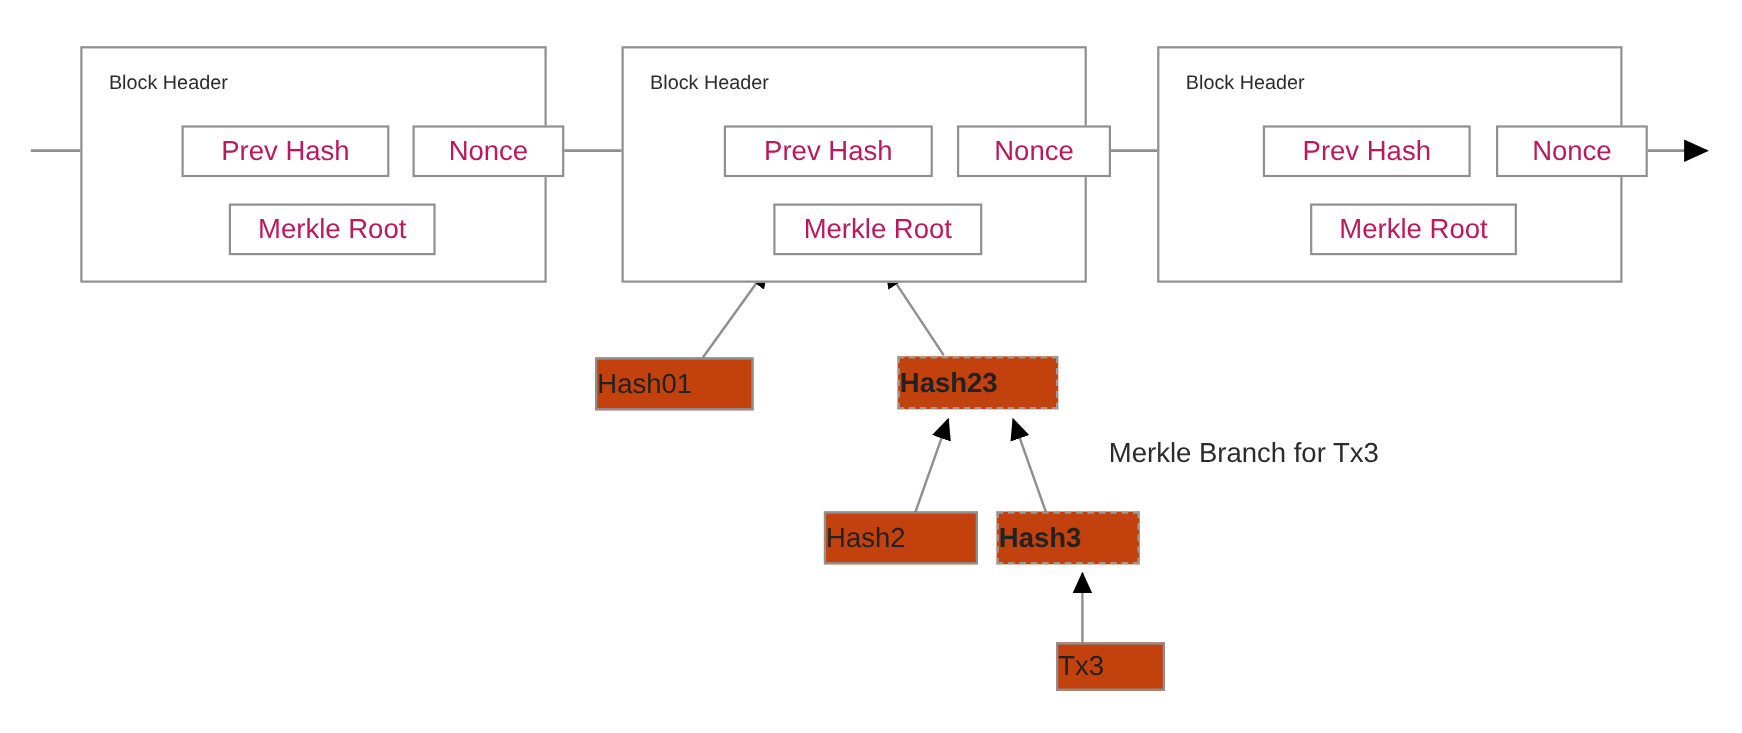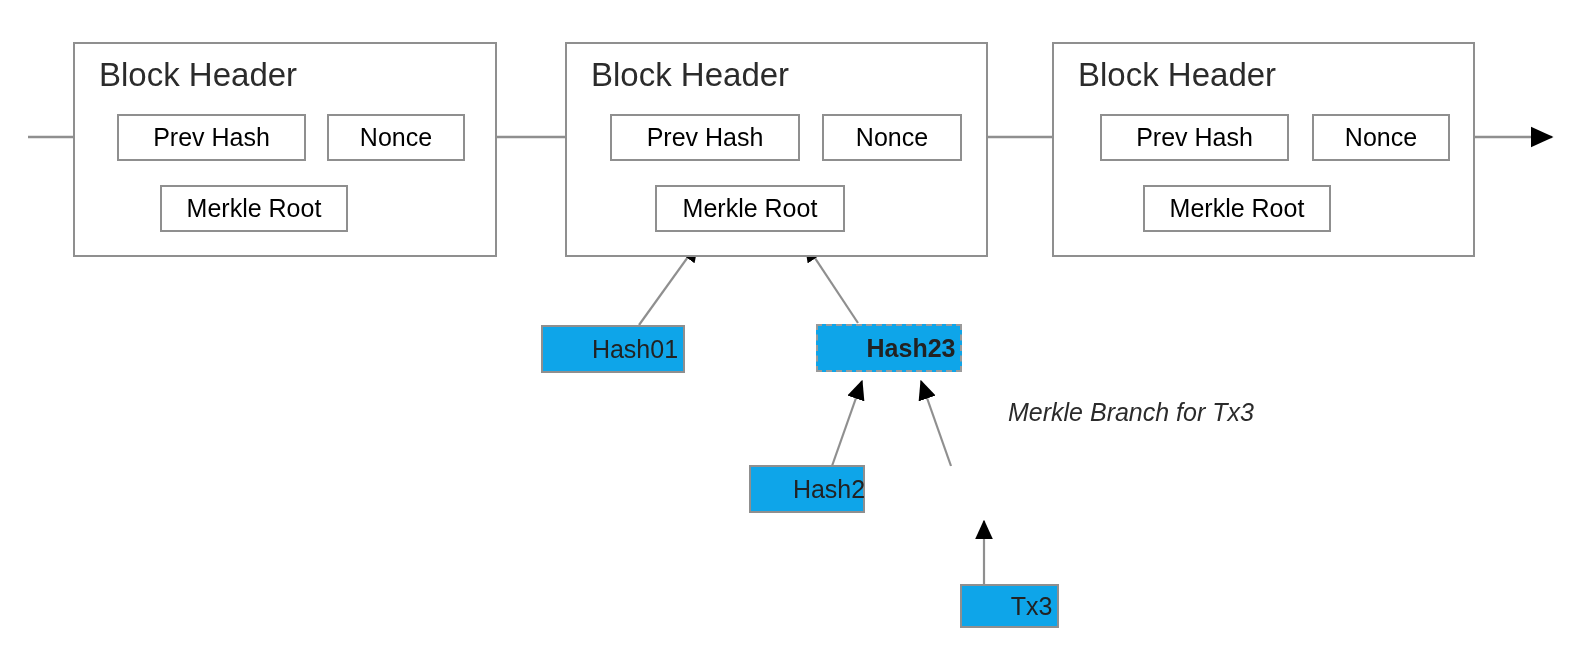--- a/index.html
+++ b/index.html
@@ -29,62 +29,60 @@
   .block {
     position: absolute;
     box-sizing: border-box;
     border: 2px solid #8f8f8f;
     background: #ffffff;
   }
   .block-title {
     position: absolute;
     left: 24px;
     top: 16px;
-    font-size: 33px;
+    font-size: 18px;
     line-height: 30px;
     color: #2b2b2b;
     white-space: nowrap;
   }
   .field {
     position: absolute;
     box-sizing: border-box;
     border: 2px solid #8f8f8f;
     background: #ffffff;
     display: flex;
     align-items: center;
     justify-content: center;
     font-size: 25px;
-    color: #000000;
+    color: #be185d;
     white-space: nowrap;
+    margin-left: 48px;
   }
   .node {
     position: absolute;
     box-sizing: border-box;
-    background: #0ea5e9;
+    background: #c2410c;
     display: flex;
     align-items: center;
-    justify-content: center;
     font-size: 25px;
     color: #222222;
     white-space: nowrap;
-    padding-left: 44px;
   }
   .node.solid {
     border: 2px solid #8f8f8f;
   }
   .node.dashed {
     border: 2px dashed #9a9a9a;
     font-weight: bold;
   }
   .caption {
     position: absolute;
     font-size: 25px;
     color: #2b2b2b;
     white-space: nowrap;
-    font-style: italic;
   }
 </style>
 </head>
 <body>
 
 <div id="canvas">
 
   <svg id="wires" viewBox="0 0 1584 666" xmlns="http://www.w3.org/2000/svg">
     <defs>
       <marker id="arrowhead" markerWidth="9" markerHeight="9" refX="8.4" refY="4.5" orient="auto" markerUnits="strokeWidth">
@@ -169,24 +167,27 @@
   </div>
 
   <div class="node solid" style="left:541px; top:325px; width:144px; height:48px;">
     <span>Hash01</span>
   </div>
 
   <div class="node dashed" style="left:816px; top:324px; width:146px; height:48px;">
     <span>Hash23</span>
   </div>
 
-  <div class="node solid" style="left:749px; top:465px; width:116px; height:48px;">
+  <div class="node solid" style="left:749px; top:465px; width:140px; height:48px;">
     <span>Hash2</span>
   </div>
 
+  <div class="node dashed" style="left:906px; top:465px; width:130px; height:48px;">
+    <span>Hash3</span>
+  </div>
 
   <div class="node solid" style="left:937px; top:584px; width:99px; height:44px;margin-left:23px;">
     <span>Tx3</span>
   </div>
 
   <div class="caption" style="left:1008px; top:398px;">Merkle Branch for Tx3</div>
 
 </div>
 
 </body></html>

